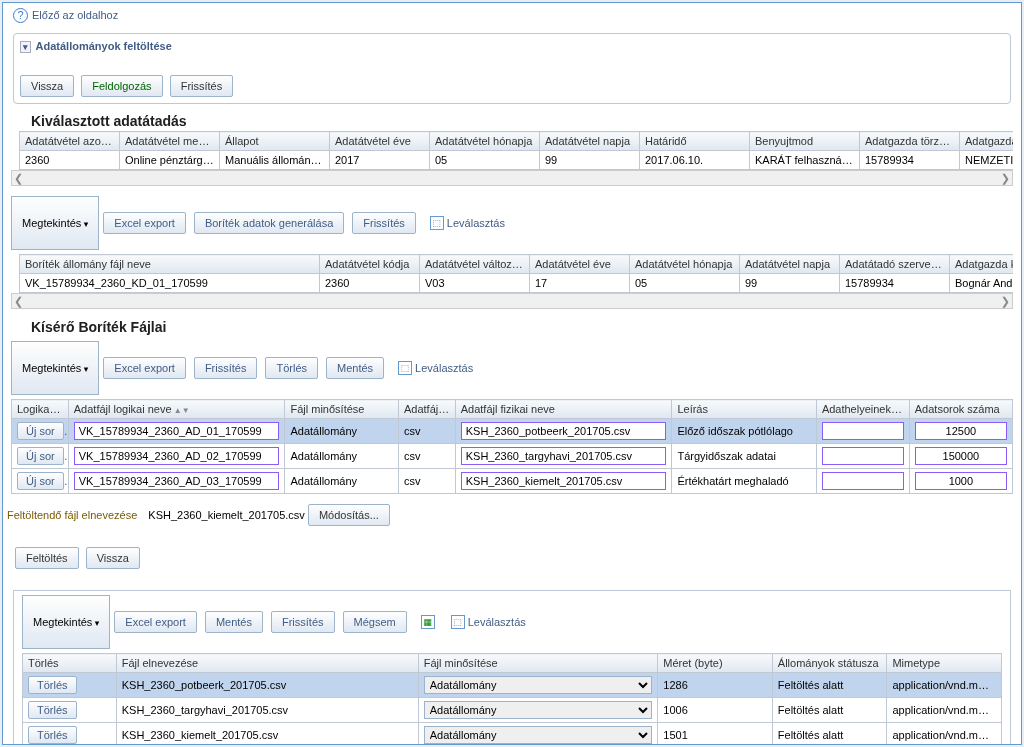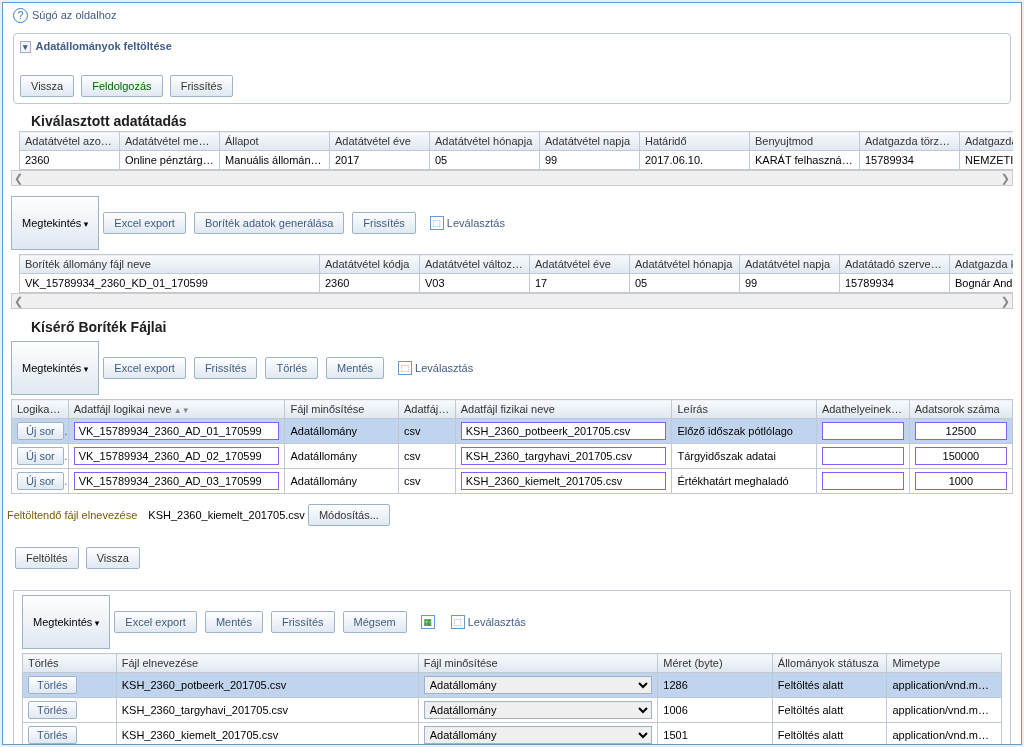--- a/index.html
+++ b/index.html
@@ -31,21 +31,21 @@
 .detail-label { color:#7a5b00; margin-right:8px;}
 select.cell-select { width:100%; border:1px solid #9cb3ca; padding:1px;}
 .inner-panel { margin:6px 10px; border:1px solid #bcc8d6; padding:0 0 6px 0;}
 th.sortcol::after{content:" ▲▼"; font-size:8px; color:#888;}
 .tbl-wrap{overflow-x:auto; margin:0 8px;}
 </style>
 </head>
 <body>
 <div class="container">
 
-<div class="help-link"><span>Súgó az oldalhoz</span></div>
+<div class="help-link"><span>Előző az oldalhoz</span></div>
 
 <div class="panel">
   <div class="panel-title">Adatállományok feltöltése</div>
   <button class="btn">Vissza</button>
   <button class="btn green">Feldolgozás</button>
   <button class="btn">Frissítés</button>
 </div>
 
 <div class="section-heading">Kiválasztott adatátadás</div>
 <div class="tbl-wrap">

